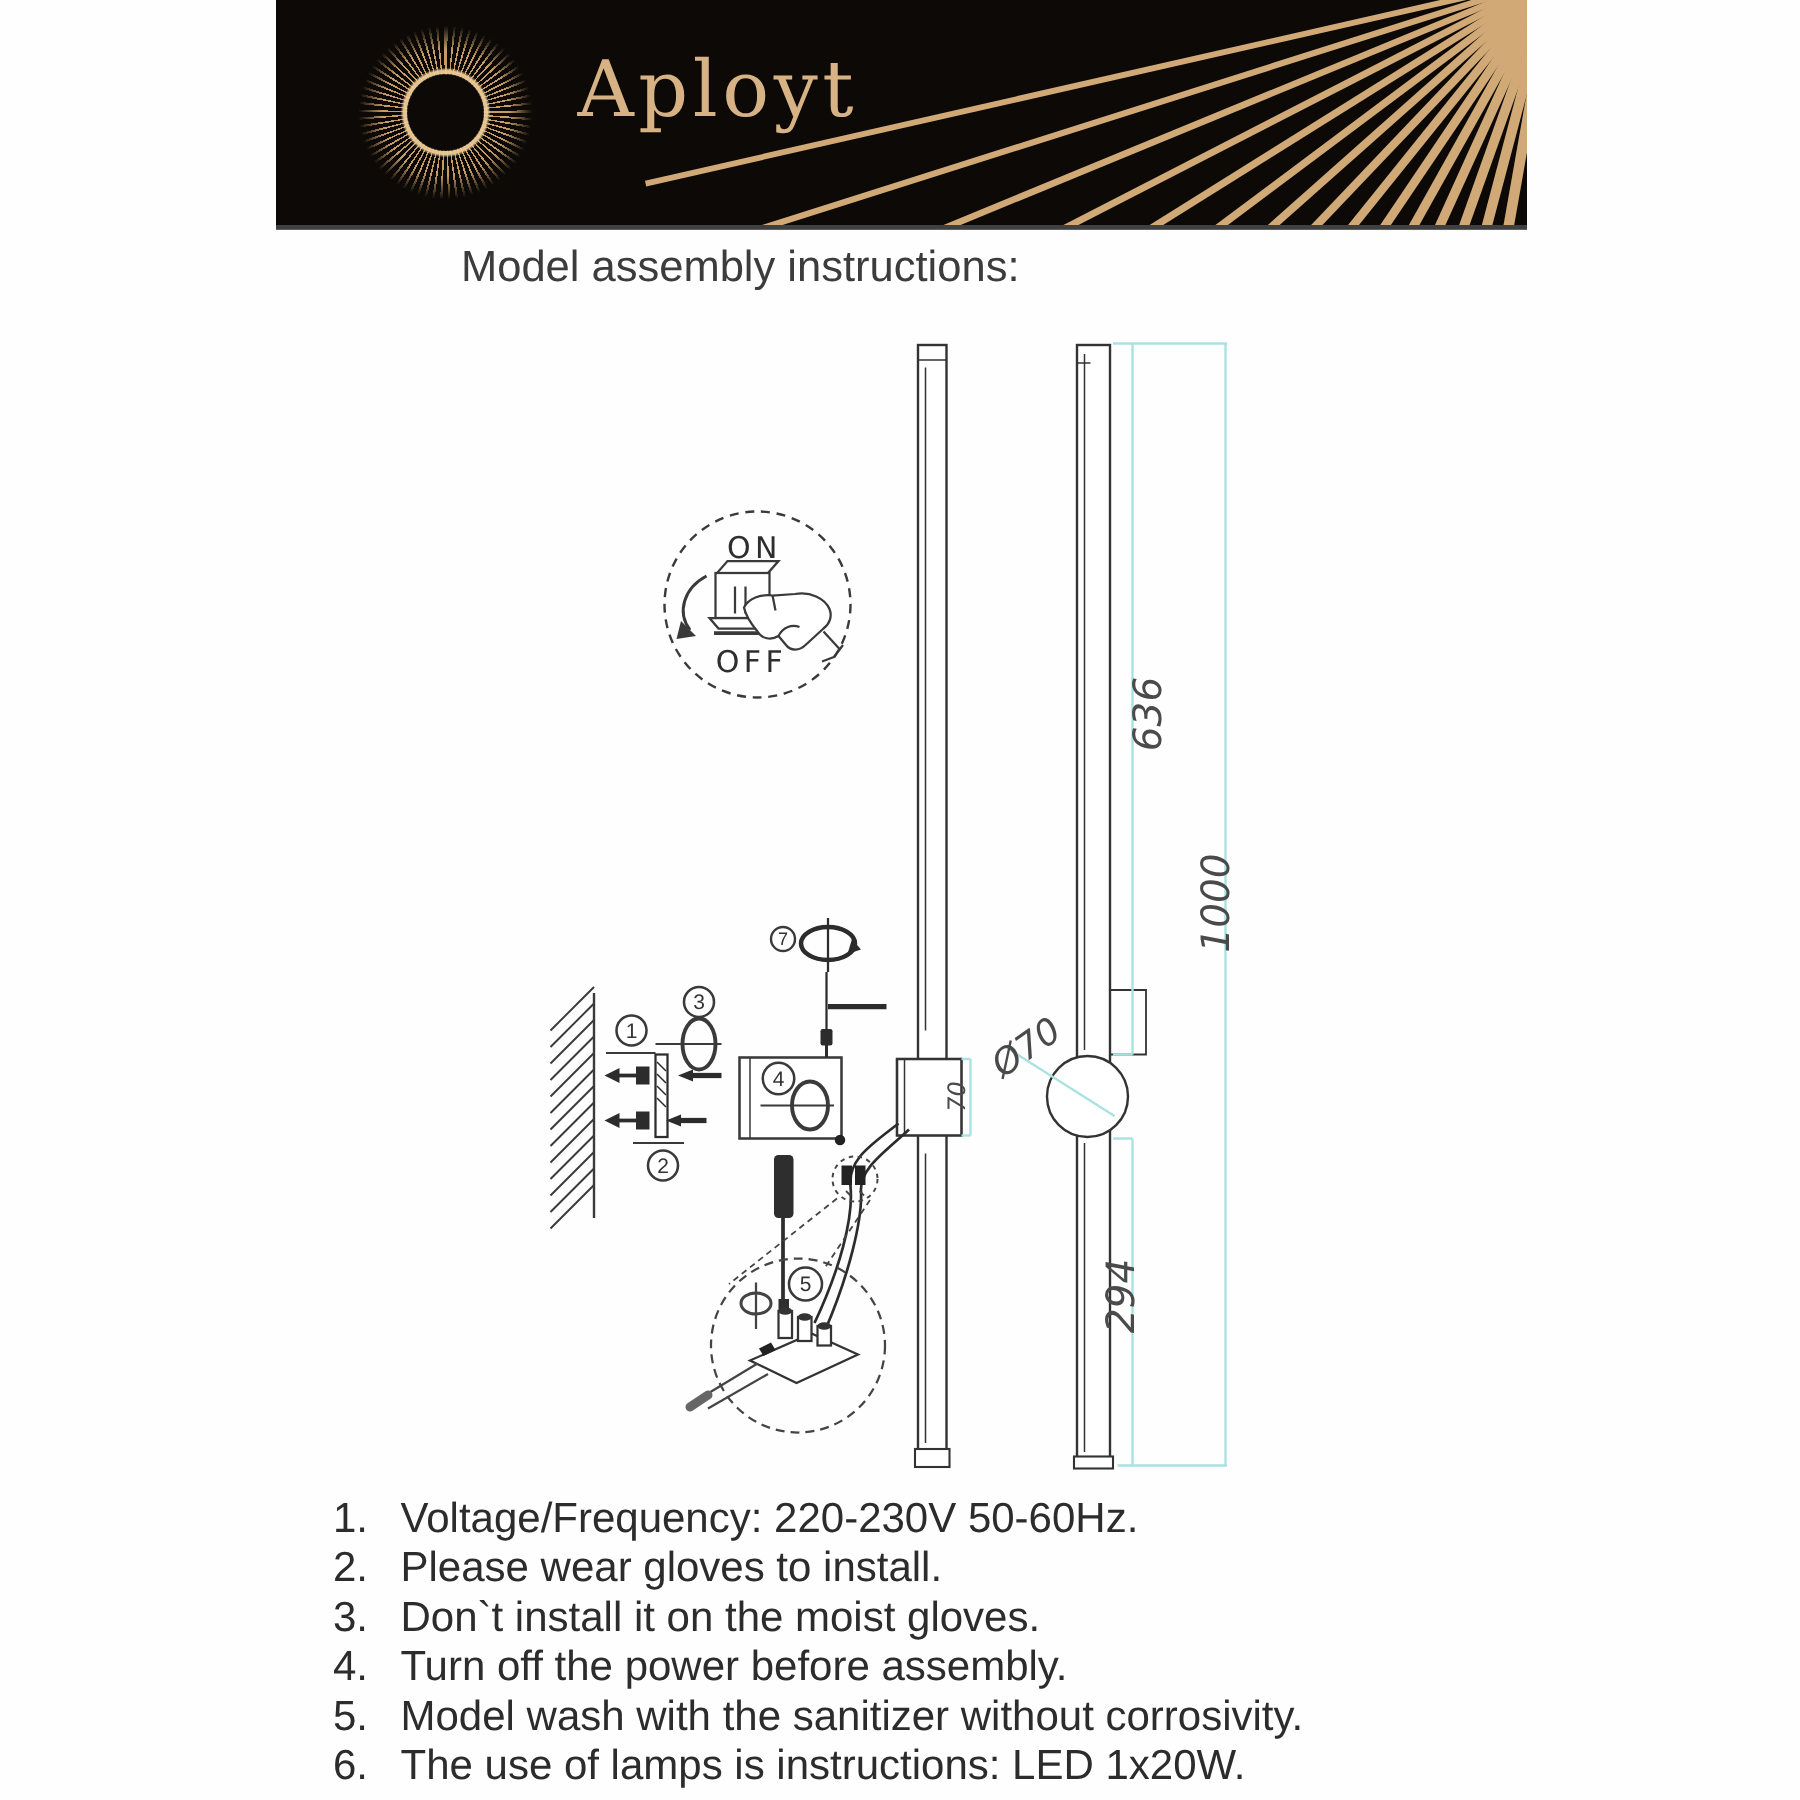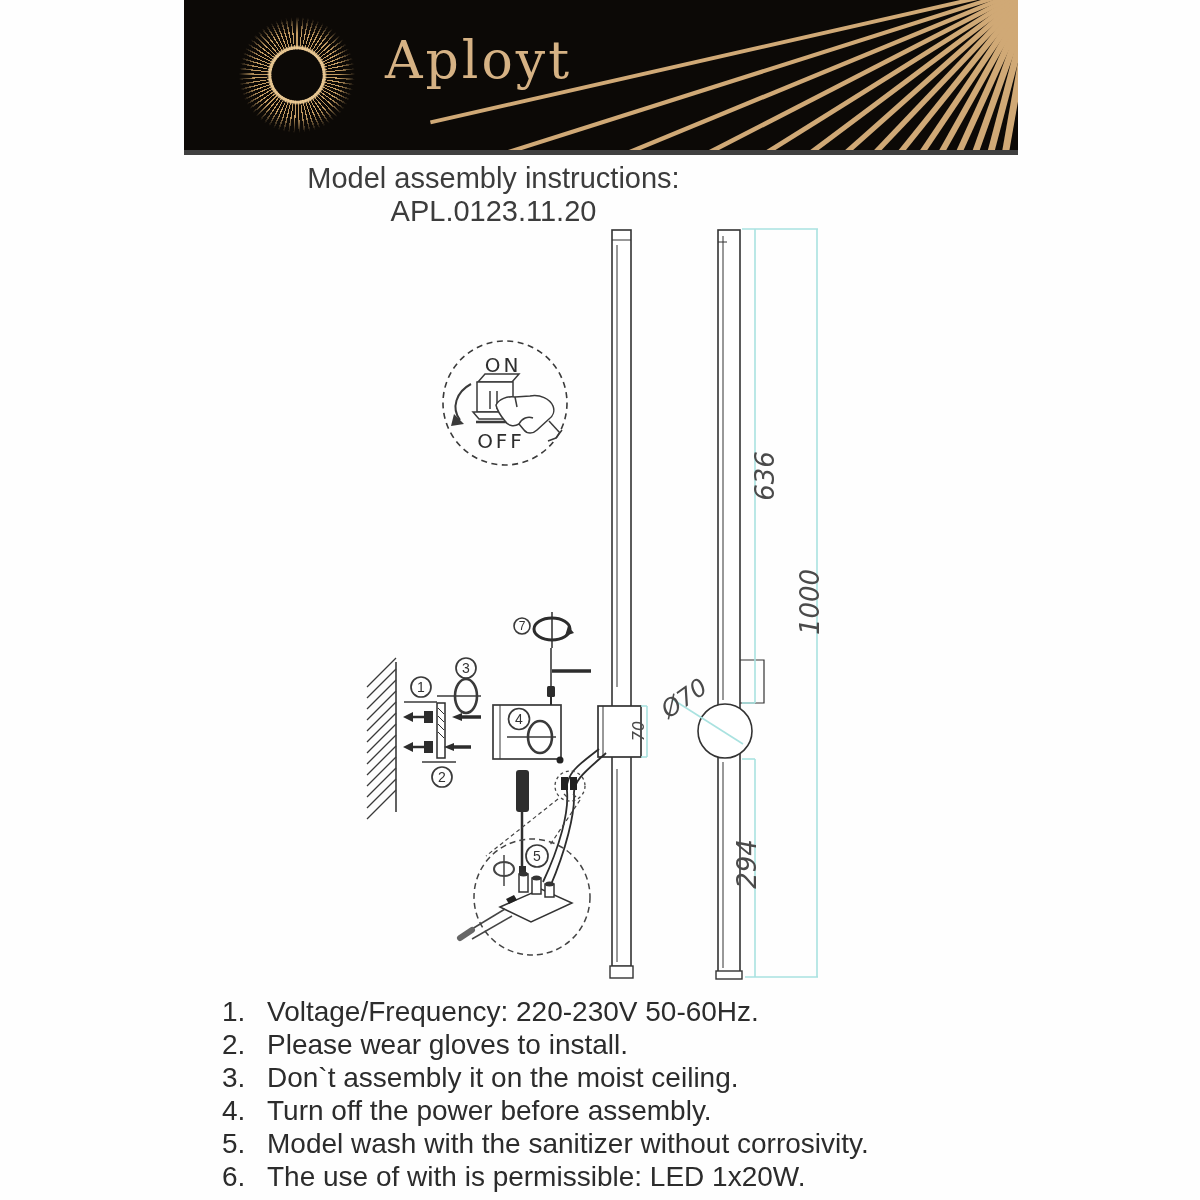--- a/index.html
+++ b/index.html
@@ -1,21 +1,21 @@
 <!DOCTYPE html>
 <html><head>
 <meta charset="utf-8">
 <style>
   html,body{margin:0;padding:0;background:#ffffff;}
   .page{position:relative;width:1200px;height:1200px;background:#fefefe;overflow:hidden;
         font-family:"Liberation Sans", sans-serif;}
 
   
   .band{position:absolute;left:184px;top:0;width:834px;height:150px;background:#0c0906;
-        border-bottom:5px solid #404040;overflow:hidden;}
+        border-bottom:3px solid #404040;overflow:hidden;}
   .starburst{position:absolute;left:52px;top:14px;width:122px;height:122px;border-radius:50%;
     background:
       radial-gradient(circle, rgba(12,9,6,0) 0 42px, #0c0906 58px),
       radial-gradient(circle, #0c0906 0 25px, rgba(12,9,6,0) 26px),
       radial-gradient(circle, rgba(0,0,0,0) 0 25px, rgba(238,204,150,0.95) 26px 28px, rgba(0,0,0,0) 30px),
       repeating-conic-gradient(#c59d64 0deg 1.6deg, #0c0906 1.6deg 5.2deg);}
   .brand{position:absolute;left:201px;top:30px;font-family:"DejaVu Serif", serif;
          font-size:52px;font-weight:400;color:#d6b284;letter-spacing:3px;}
   .rays{position:absolute;left:0;top:0;width:834px;height:150px;}
 
@@ -59,21 +59,20 @@
         <line x1="851" y1="-15" x2="325.2101803830159" y2="313.54994382458705" stroke="#d0a976" stroke-width="4.80"></line>
         <line x1="851" y1="-15" x2="299.56184855939557" y2="268.4007147763903" stroke="#d0a976" stroke-width="4.58"></line>
         <line x1="851" y1="-15" x2="277.7814591603659" y2="221.26363333717006" stroke="#d0a976" stroke-width="4.36"></line>
         <line x1="851" y1="-15" x2="260.0217859683728" y2="172.4693322652754" stroke="#d0a976" stroke-width="4.14"></line>
         <line x1="851" y1="-15" x2="246.4074003305508" y2="122.36006852406973" stroke="#d0a976" stroke-width="3.92"></line>
       </svg>
   </div>
 
   <div class="title-wrap">
     <div class="title-line">Model assembly instructions:</div>
-    <div class="model-line">APL.0123.11.20</div>
   </div>
 
   <svg class="diagram" viewBox="0 0 1200 1200">
 
     <g stroke="#3a3a3a" fill="none" stroke-width="1.5">
       <circle cx="505" cy="403" r="62" stroke-dasharray="6 4.5" stroke-width="1.6"></circle>
 
       <polygon points="478,382 512,382 519,374 485,374" fill="#fff"></polygon>
       <rect x="477" y="382" width="36" height="30" fill="#fff"></rect>
       <line x1="490" y1="391" x2="490" y2="409"></line>
@@ -272,29 +271,29 @@
     <div class="row">
       <span class="num">1.</span>
       <span class="txt">Voltage/Frequency: 220-230V 50-60Hz.</span>
     </div>
     <div class="row">
       <span class="num">2.</span>
       <span class="txt">Please wear gloves to install.</span>
     </div>
     <div class="row">
       <span class="num">3.</span>
-      <span class="txt">Don`t assembly it on the moist ceiling.</span>
+      <span class="txt">Don`t install it on the moist gloves.</span>
     </div>
     <div class="row">
       <span class="num">4.</span>
       <span class="txt">Turn off the power before assembly.</span>
     </div>
     <div class="row">
       <span class="num">5.</span>
       <span class="txt">Model wash with the sanitizer without corrosivity.</span>
     </div>
     <div class="row">
       <span class="num">6.</span>
-      <span class="txt">The use of with is permissible: LED 1x20W.</span>
+      <span class="txt">The use of lamps is instructions: LED 1x20W.</span>
     </div>
   </div>
 
 </div>
 
 </body></html>

